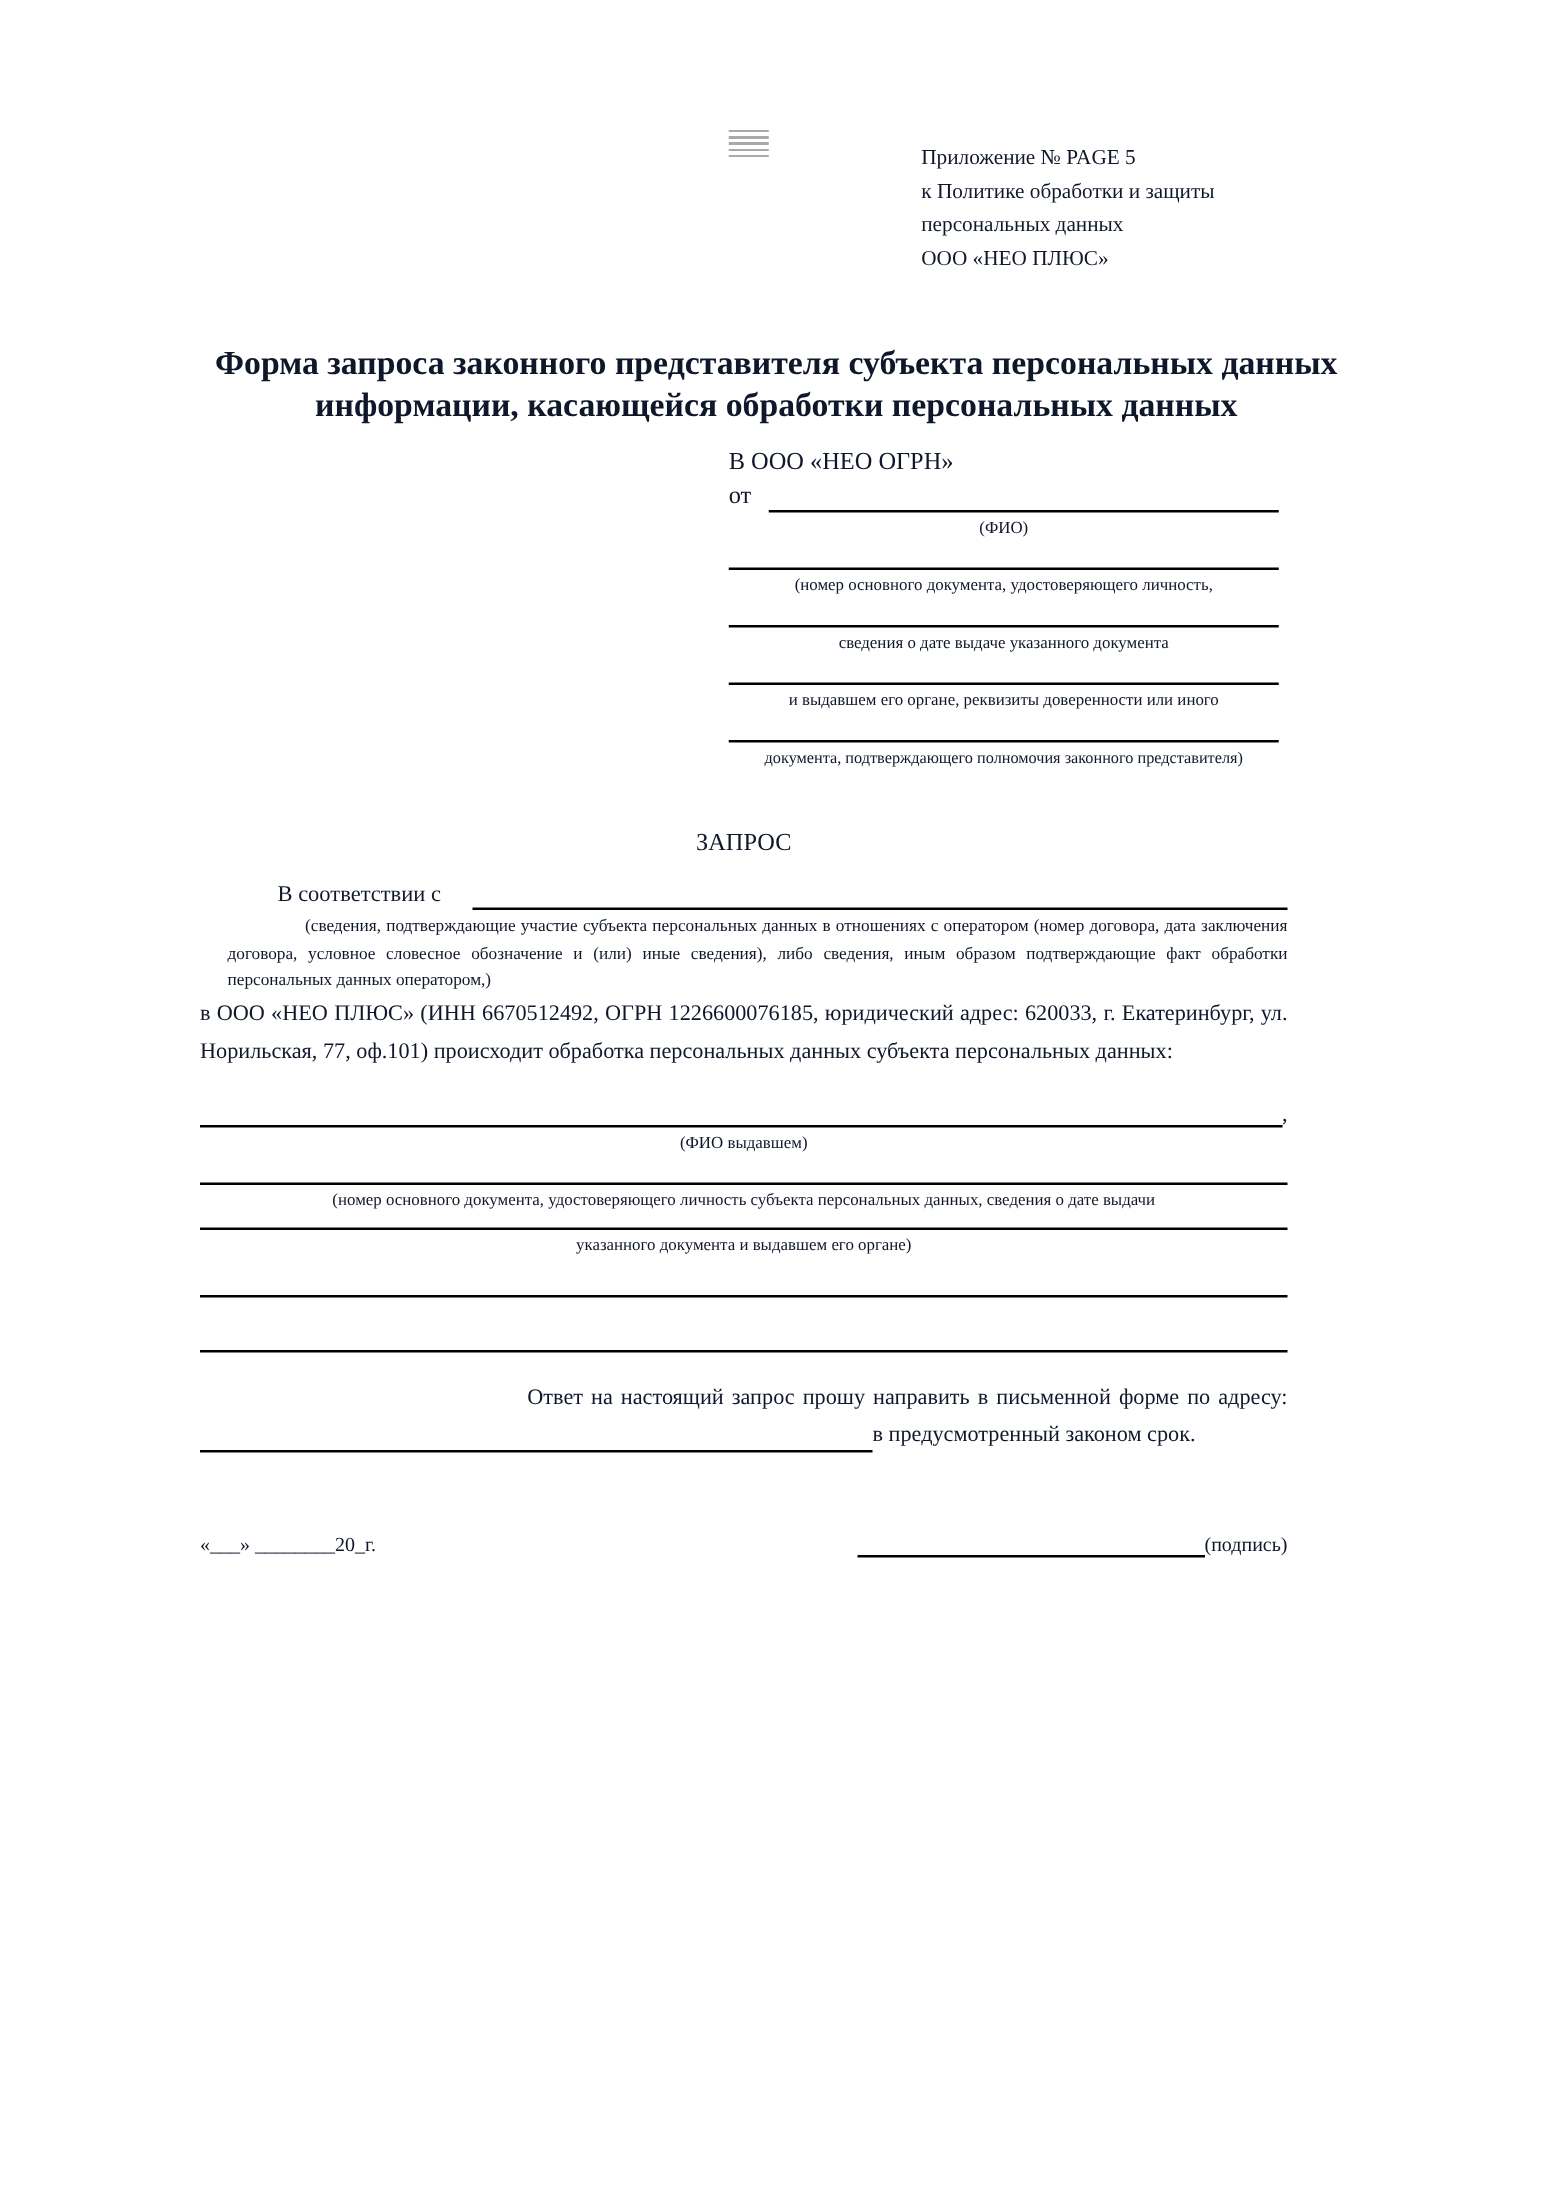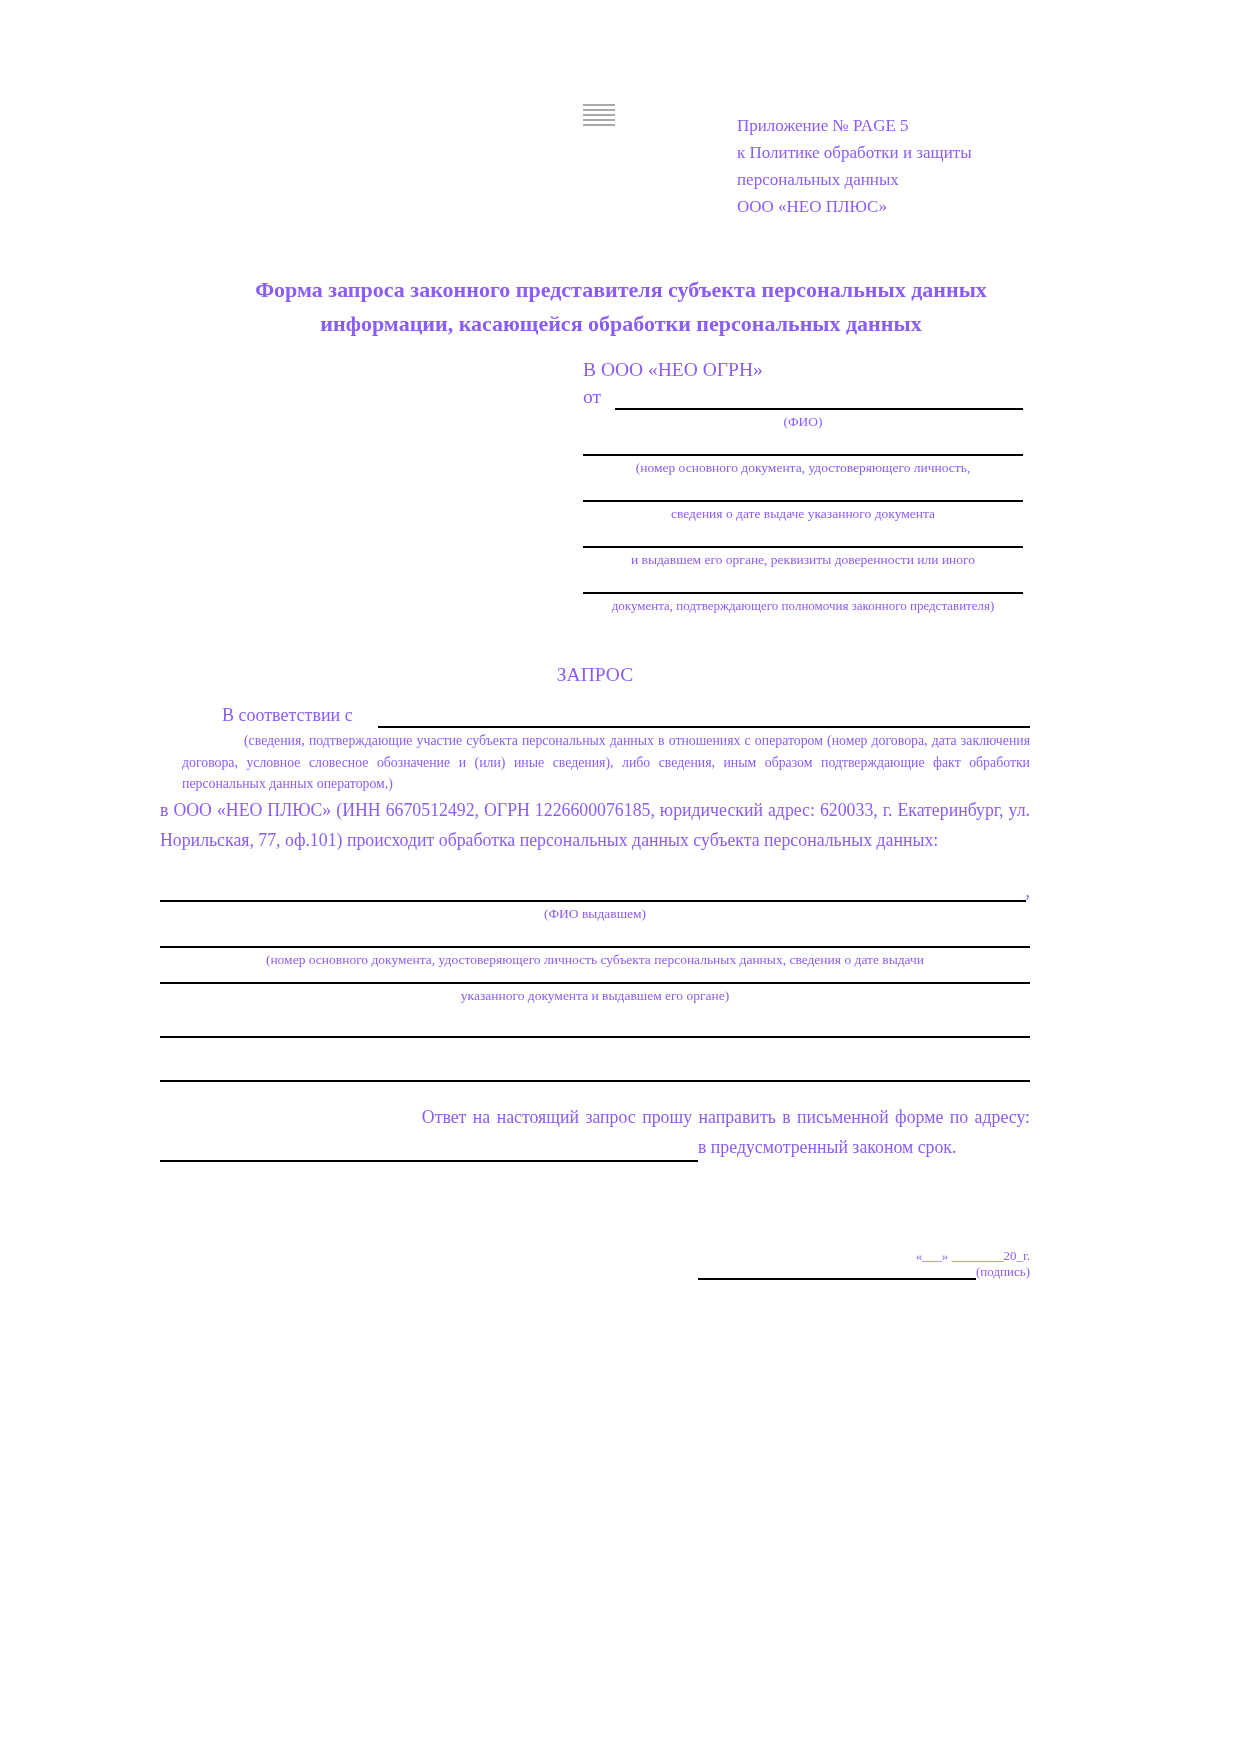--- a/index.html
+++ b/index.html
@@ -1,37 +1,37 @@
 <!DOCTYPE html>
 <html><head>
 <meta charset="utf-8">
 <style>
   html,body{margin:0;padding:0;background:#e8e8e8;}
   .page{
     position:relative;
     width:1242px;height:1755px;
     background:#ffffff;
     font-family:"Liberation Serif", serif;
-    color:#8b5cf6;
+    color:#0f172a;
     overflow:hidden;
   }
   
   .obj-icon{
     position:absolute;left:583px;top:104px;width:32px;height:24px;
     background:repeating-linear-gradient(180deg,#9a9a9a 0 2px,#ffffff 2px 5px);
     opacity:.85;
   }
   .header-block{
     position:absolute;left:737px;top:112px;
     font-size:17px;line-height:27px;white-space:nowrap;
   }
   
   .doc-title{
     position:absolute;top:273px;left:0;width:1242px;
-    text-align:center;font-weight:bold;font-size:22px;line-height:34px;
+    text-align:center;font-weight:bold;font-size:27px;line-height:34px;
   }
   
   .flow{position:absolute;left:160px;top:356px;width:870px;}
   .right-col{margin-left:423px;width:440px;}
   .to-line{font-size:19.5px;line-height:27px;}
   .from-line{display:flex;align-items:flex-end;font-size:19.5px;line-height:27px;}
   .from-line .lbl{margin-right:14px;}
   .fill{border-bottom:2px solid #000;}
   .grow{flex:1 1 auto;}
   .cap{font-size:13.5px;line-height:17px;text-align:center;margin-top:3px;}
@@ -54,21 +54,21 @@
   }
   .comma-line{display:flex;align-items:flex-end;font-size:17.8px;margin-top:26px;}
   .law{margin-top:4px;}
   .reply-head{
     font-size:17.8px;line-height:30px;text-align:right;word-spacing:2px;margin-top:20px;
   }
   .reply-tail{display:flex;align-items:flex-end;font-size:17.8px;line-height:30px;}
   .reply-tail .fill{width:538px;}
   .footer-row{
     display:flex;justify-content:space-between;align-items:flex-end;
-    font-size:13px;margin-top:86px;flex-direction:column;
+    font-size:16px;margin-top:66px;
   }
   .sig{display:flex;align-items:flex-end;}
   .sig .fill{width:278px;}
 </style>
 </head>
 <body>
 
 <div class="page">
 
   <div class="obj-icon"></div>

